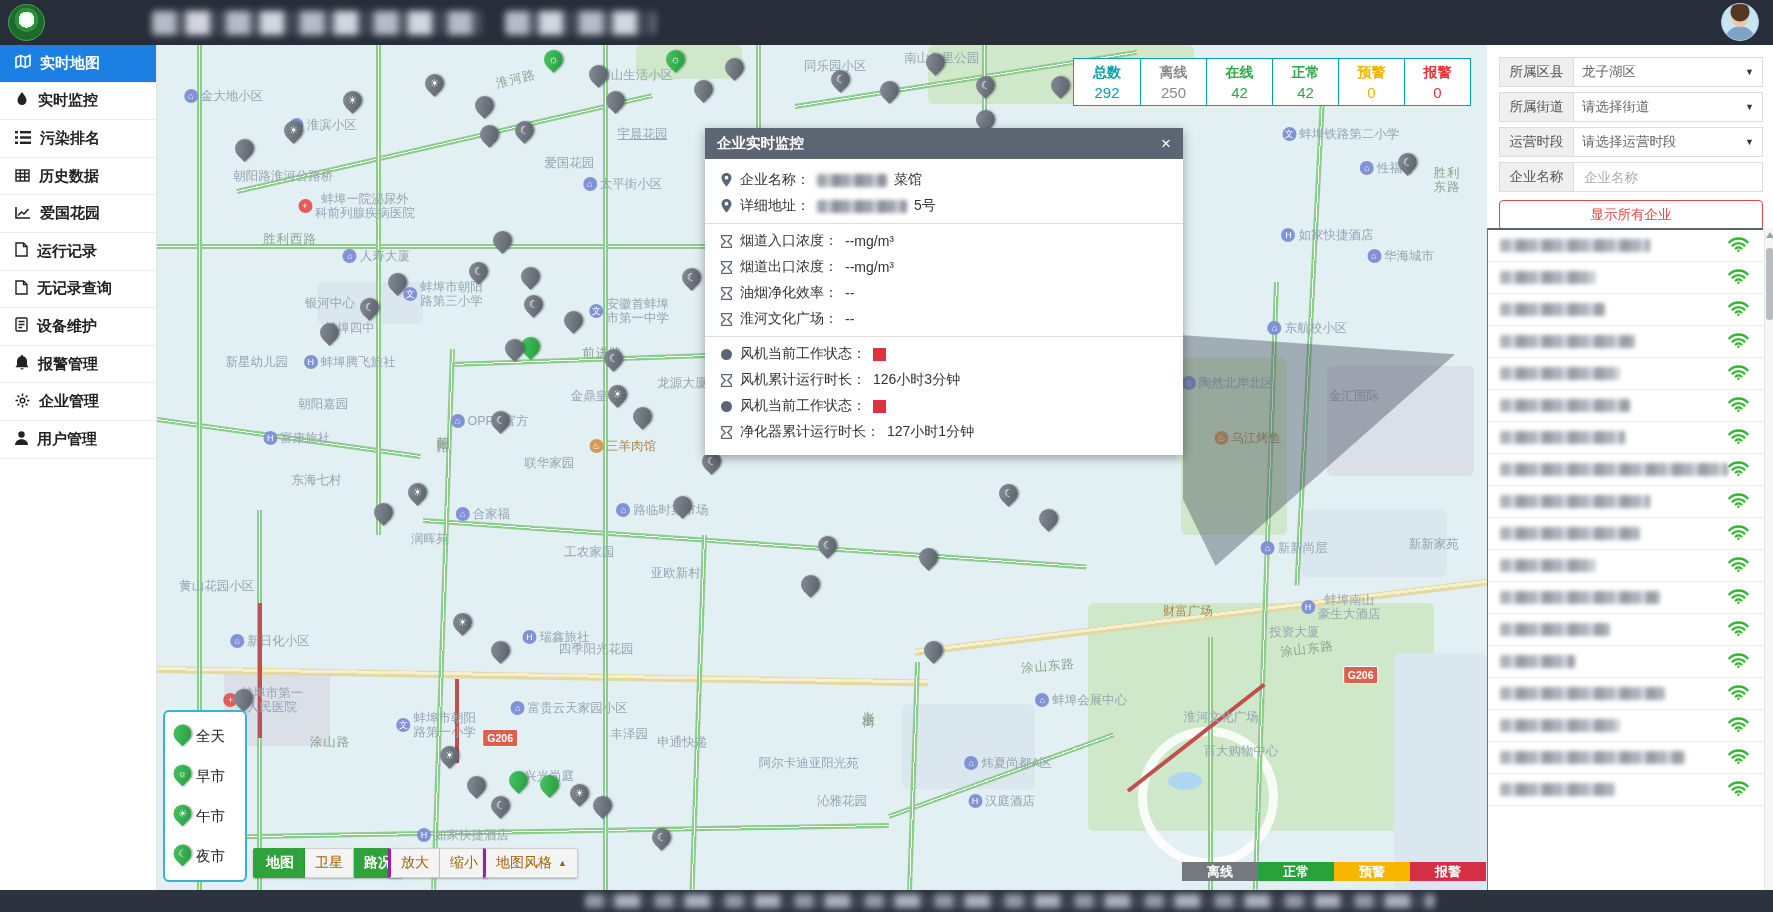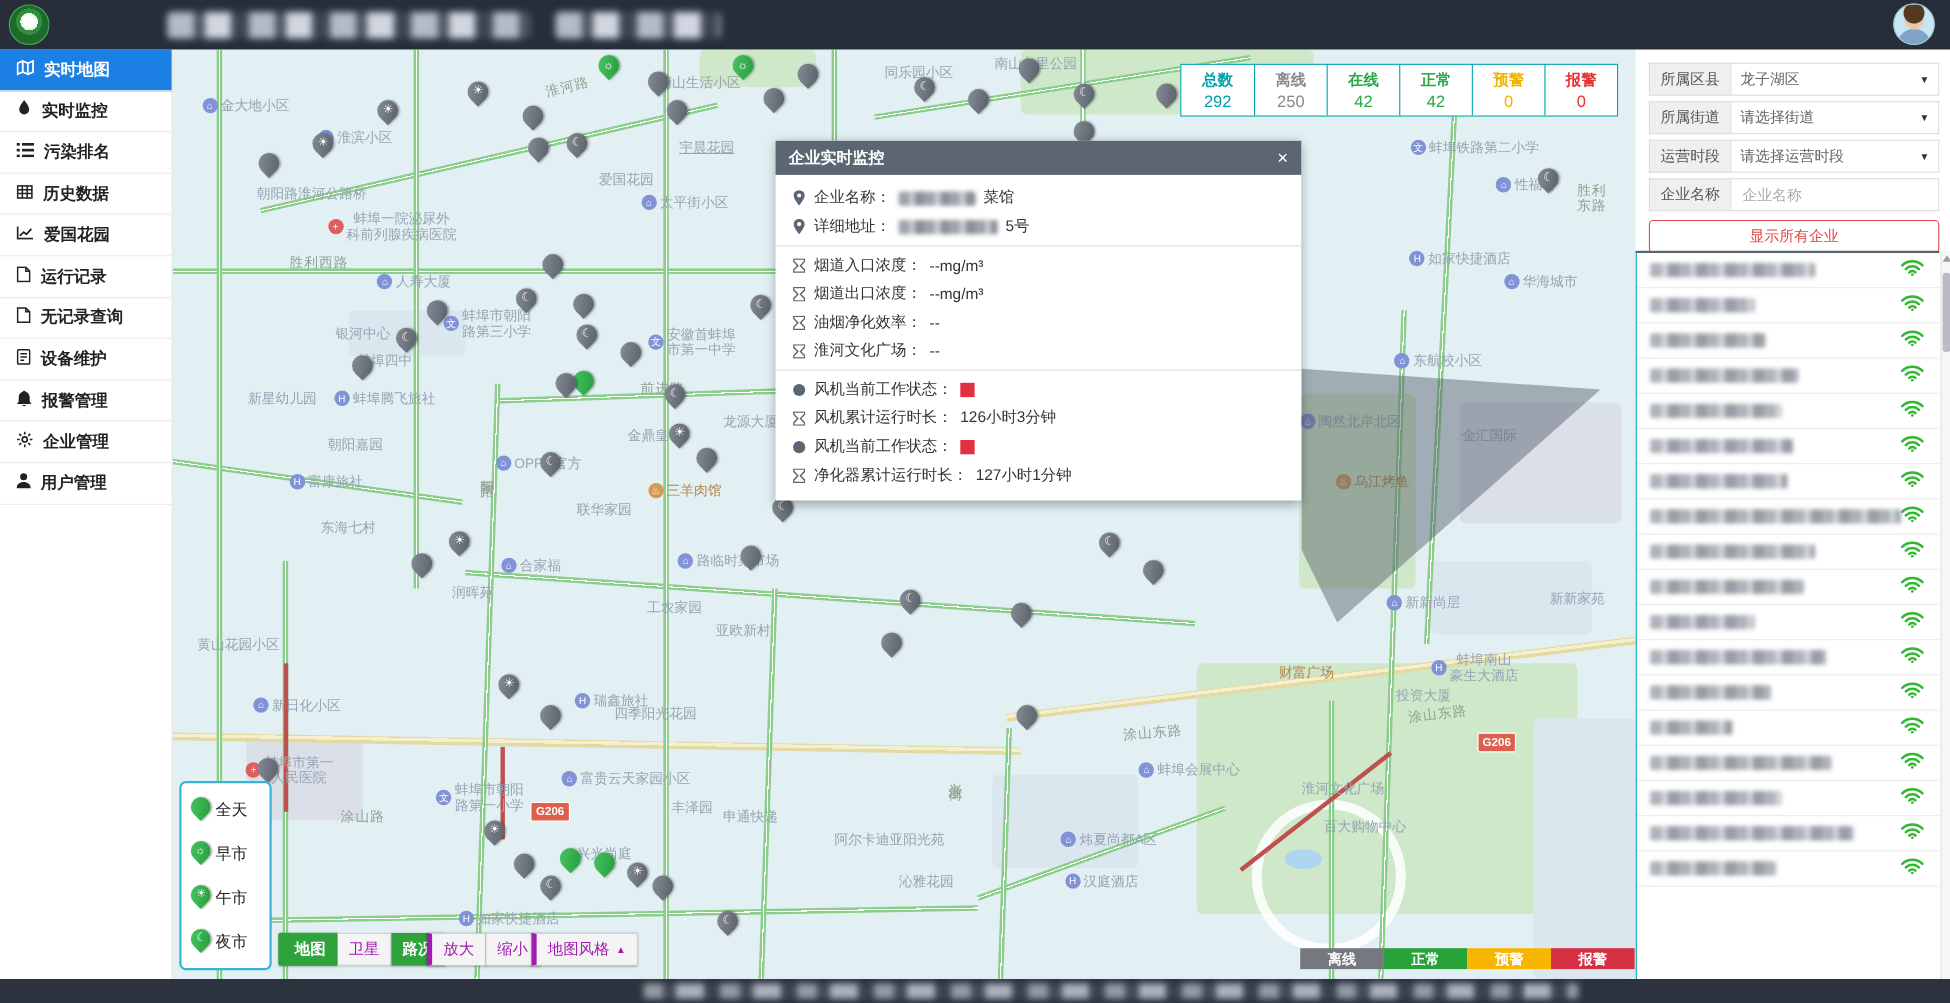--- a/index.html
+++ b/index.html
@@ -94,22 +94,22 @@
 
   
   .mleg{position:absolute;left:6px;top:665px;width:84px;height:172px;background:#fff;border:2px solid #35b4d6;
         border-radius:6px;z-index:15;display:flex;flex-direction:column;justify-content:space-around;padding:4px 0 4px 7px;}
   .mleg-row{display:flex;align-items:center;gap:4px;font-size:14.5px;color:#222;}
   .mleg .mk{position:static;margin:0;transform:scale(.95);}
 
   
   .ctl{position:absolute;bottom:12px;height:30px;display:flex;z-index:15;font-size:14px;}
   .ctl-btn{display:flex;align-items:center;justify-content:center;padding:0 10px;cursor:pointer;
-        background:#f4f4f4;color:#a21caf;border:1px solid #cfcfcf;border-left:none;box-shadow:0 1px 2px rgba(0,0,0,.25);}
-  .ctl-btn:first-child{border-left:5px solid #a21caf;border-radius:2px 0 0 2px;}
+        background:#f4f4f4;color:#a16207;border:1px solid #cfcfcf;border-left:none;box-shadow:0 1px 2px rgba(0,0,0,.25);}
+  .ctl-btn:first-child{border-left:3px solid #a21caf;border-radius:2px 0 0 2px;}
   .ctl-btn:last-child{border-radius:0 2px 2px 0;}
   .ctl-btn.on{background:#2fa33b;color:#fff;border-color:#2fa33b;font-weight:700;}
   .ctl-g1{left:96px;} .ctl-g2{left:231px;} .ctl-g3{left:326px;}
   .ctl .arr{font-size:9px;margin-left:6px;}
 
   
   .sleg{position:absolute;left:1025px;top:817px;display:flex;z-index:15;}
   .sleg-box{width:76px;height:19px;color:#fff;font-size:13px;font-weight:700;display:flex;
         align-items:center;justify-content:center;}
 
@@ -303,21 +303,21 @@
         <div class="mlab " style="left: 10.5%; top: 46.5%;"><span class="lic hotel">H</span><span>富康旅社</span></div>
         <div class="mlab " style="left: 25%; top: 44.5%;"><span class="lic house">⌂</span><span>OPPO官方</span></div>
         <div class="mlab road vert" style="left: 21.5%; top: 45.5%;"><span>朝阳路</span></div>
         <div class="mlab " style="left: 29.5%; top: 49.5%;"><span>联华家园</span></div>
         <div class="mlab " style="left: 32.5%; top: 41.5%;"><span>金鼎皇</span></div>
         <div class="mlab " style="left: 39.5%; top: 40%;"><span>龙源大厦</span></div>
         <div class="mlab food" style="left: 35%; top: 47.5%;"><span class="lic food">♨</span><span>三羊肉馆</span></div>
         <div class="mlab " style="left: 38%; top: 55%;"><span class="lic house">⌂</span><span>路临时菜市场</span></div>
         <div class="mlab " style="left: 24.5%; top: 55.5%;"><span class="lic house">⌂</span><span>合家福</span></div>
         <div class="mlab " style="left: 20.5%; top: 58.5%;"><span>润晖苑</span></div>
-        <div class="mlab " style="left: 32.5%; top: 60%; margin-left: 24px;"><span>工农家园</span></div>
+        <div class="mlab " style="left: 32.5%; top: 60%;"><span>工农家园</span></div>
         <div class="mlab " style="left: 39%; top: 62.5%;"><span>亚欧新村</span></div>
         <div class="mlab " style="left: 12%; top: 51.5%;"><span>东海七村</span></div>
         <div class="mlab " style="left: 4.5%; top: 64%;"><span>黄山花园小区</span></div>
         <div class="mlab " style="left: 8.5%; top: 70.5%;"><span class="lic house">⌂</span><span>新日化小区</span></div>
         <div class="mlab " style="left: 30%; top: 70%;"><span class="lic hotel">H</span><span>瑞鑫旅社</span></div>
         <div class="mlab " style="left: 33%; top: 71.5%;"><span>四季阳光花园</span></div>
         <div class="mlab " style="left: 8%; top: 77.5%;"><span class="lic hospital">+</span><span>蚌埠市第一
 人民医院</span></div>
         <div class="mlab road" style="left: 13%; top: 82.5%;"><span>涂山路</span></div>
         <div class="mlab " style="left: 21%; top: 80.5%;"><span class="lic school">文</span><span>蚌埠市朝阳

